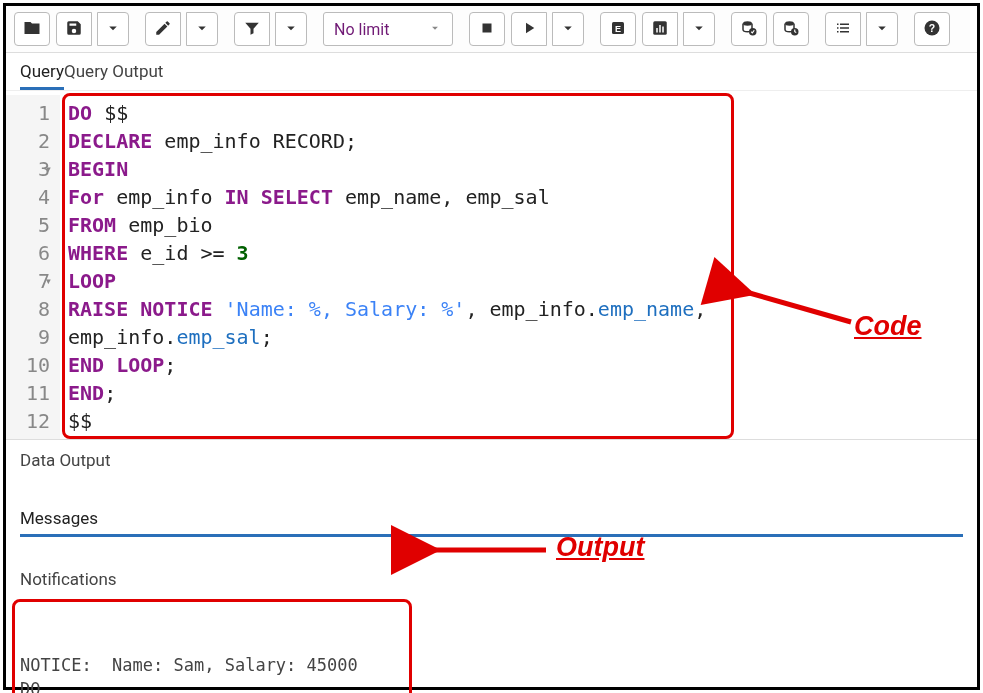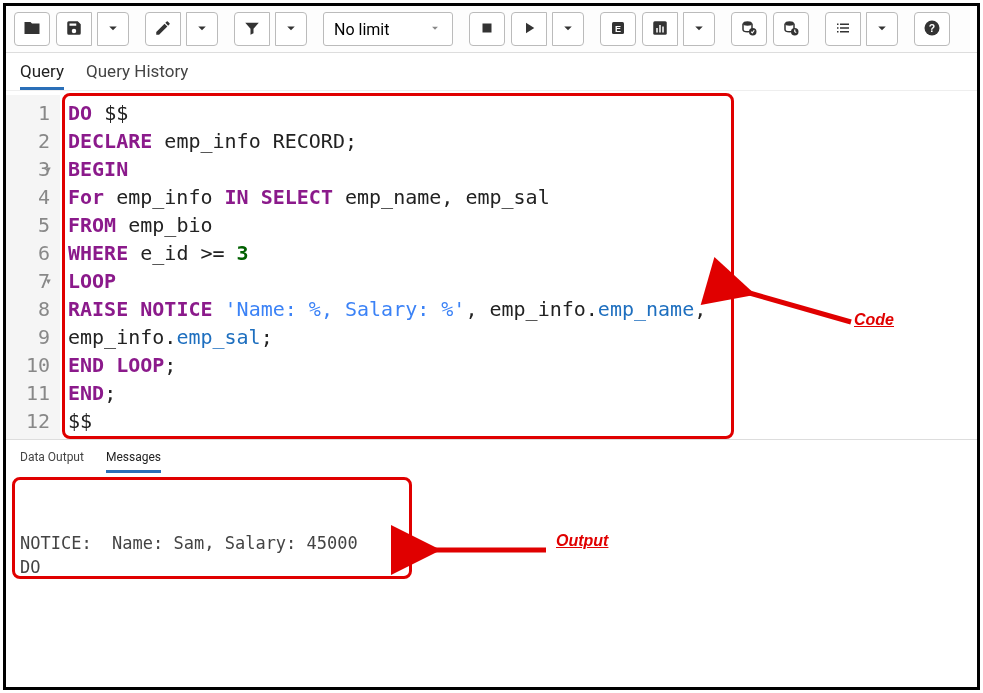--- a/index.html
+++ b/index.html
@@ -47,32 +47,31 @@
   .btn.narrow { min-width: 26px; }
   .btn svg { width: 18px; height: 18px; fill: #333; }
   .dropdown {
     display: inline-flex;
     align-items: center;
     border: 1px solid #bbb;
     border-radius: 3px;
     height: 34px;
     padding: 0 10px;
     gap: 25px;
-    color: #000000;
+    color: #701a75;
     font-size: 16px;
     cursor: pointer;
     background: #fff;
     min-width: 130px;
     justify-content: space-between;
   }
   .sep { width: 4px; }
   
   .tabs {
     display: flex;
-    gap: 22px;
     padding: 8px 14px 0 14px;
     font-size: 17px;
     color: #444;
   }
   .tab { padding-bottom: 6px; cursor: pointer; }
   .tab.active { border-bottom: 3px solid #2a6fb8; color: #222; }
   
   .editor {
     display: flex;
     font-family: "Consolas", "Menlo", monospace;
@@ -116,32 +115,33 @@
     position: absolute;
     border: 3px solid #e00000;
     border-radius: 8px;
     pointer-events: none;
   }
   .anno-label {
     position: absolute;
     color: #e00000;
     font-weight: bold;
     font-style: italic;
-    font-size: 16px;
+    font-size: 27px;
     text-decoration: underline;
     font-family: Arial, sans-serif;
     pointer-events: none;
   }
   
   .result-tabs {
     display: flex;
-    gap: 22px;
+    gap: 32px;
     padding: 10px 14px 0 14px;
-    font-size: 12px;
+    font-size: 17px;
     color: #444;
+    flex-direction: column;
   }
   .result-area {
     padding: 10px 14px;
     font-family: "Consolas", "Menlo", monospace;
     font-size: 17px;
     line-height: 24px;
     color: #444;
     white-space: pre;
     position: relative;
   }
@@ -264,21 +264,21 @@
     <button class="btn">
       <span><svg viewBox="0 0 24 24">
             <circle cx="12" cy="12" r="10"></circle>
             <text x="12" y="17" text-anchor="middle" fill="#fff" font-size="14" font-family="Arial" font-weight="bold">?</text>
           </svg></span>
     </button>
   </div>
 
   <div class="tabs">
     <div class="tab active">Query</div>
-    <div class="tab">Query History</div>
+    <div class="tab">Query Output</div>
   </div>
 
   <div class="editor">
     <div class="gutter" id="gutter">
         <div class="ln">1</div>
         <div class="ln">2</div>
         <div class="ln fold">3</div>
         <div class="ln">4</div>
         <div class="ln">5</div>
         <div class="ln">6</div>
@@ -290,20 +290,21 @@
         <div class="ln">12</div>
       </div>
     <div class="code" id="code"><div class="line"><span class="kw">DO</span><span> $$</span></div><div class="line"><span class="kw">DECLARE</span><span> emp_info RECORD;</span></div><div class="line"><span class="kw">BEGIN</span></div><div class="line"><span class="kw">For</span><span> emp_info </span><span class="kw">IN</span><span> </span><span class="kw">SELECT</span><span> emp_name, emp_sal</span></div><div class="line"><span class="kw">FROM</span><span> emp_bio</span></div><div class="line"><span class="kw">WHERE</span><span> e_id &gt;= </span><span class="num">3</span></div><div class="line"><span class="kw">LOOP</span></div><div class="line"><span class="kw">RAISE</span><span> </span><span class="kw">NOTICE</span><span> </span><span class="str">'Name: %, Salary: %'</span><span>, emp_info.</span><span class="fld">emp_name</span><span>,</span></div><div class="line"><span>emp_info.</span><span class="fld">emp_sal</span><span>;</span></div><div class="line"><span class="kw">END</span><span> </span><span class="kw">LOOP</span><span>;</span></div><div class="line"><span class="kw">END</span><span>;</span></div><div class="line"><span>$$</span></div></div>
 
     <div class="red-box" style="left:56px; top:2px; width:672px; height:346px;"></div>
   </div>
 
   <div class="result-tabs">
     <div class="tab">Data Output</div>
     <div class="tab active">Messages</div>
+    <div class="tab">Notifications</div>
   </div>
 
   <div class="result-area">
     <div id="msg-lines"><div>NOTICE:  Name: Sam, Salary: 45000</div><div>DO</div></div>
     <div style="height:16px;"></div>
     
 
     
     <div class="red-box" style="left:6px; top:4px; width:400px; height:102px;"></div>
   </div>

